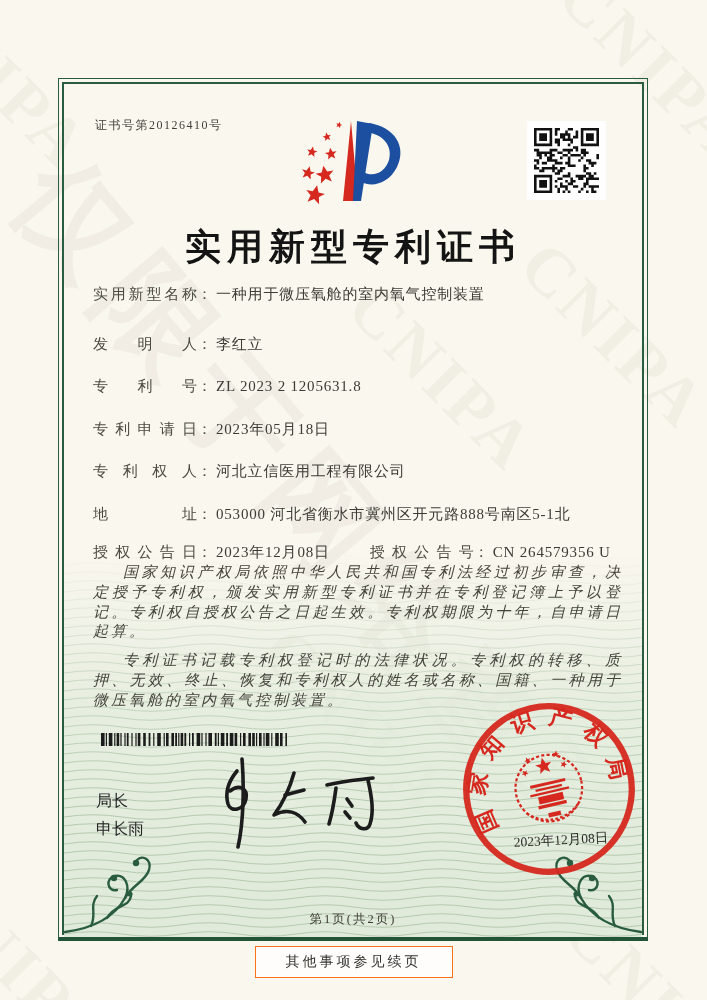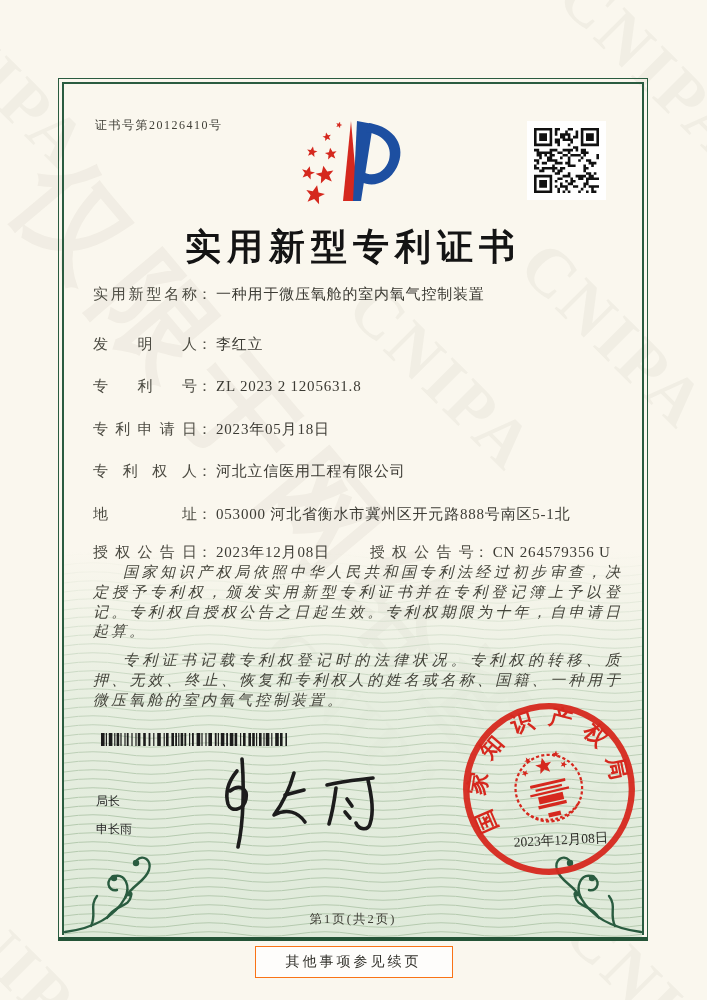--- a/index.html
+++ b/index.html
@@ -33,21 +33,21 @@
   .field-row{display:flex;align-items:baseline;position:absolute;left:0;font-size:15px;color:#45443c;}
   .field-label{display:flex;justify-content:space-between;width:104px;flex:none;color:#4c4b42;}
   .field-colon{flex:none;margin-right:4px;color:#4c4b42;}
   .field-value{letter-spacing:0.8px;color:#3c3b34;}
   .pair2{display:flex;align-items:baseline;margin-left:40px;}
   .paras{position:absolute;left:34px;top:484px;width:530px;z-index:2;}
   .paras p{margin:0 0 9px 0;font-size:15px;line-height:19.8px;letter-spacing:3px;
            text-indent:2em;text-align:justify;font-style:italic;color:#44443b;}
   .barcode{position:absolute;left:42px;top:654px;z-index:2;line-height:0;}
   .signer{position:absolute;left:37px;top:708px;z-index:2;font-family:"Liberation Sans",sans-serif;
-          font-size:12px;color:#242424;line-height:28px;}
+          font-size:16px;color:#242424;line-height:28px;}
   .signature{position:absolute;left:140px;top:672px;width:200px;height:100px;z-index:2;}
   .seal{position:absolute;left:400px;top:620px;width:180px;height:180px;z-index:3;}
   .page-num{position:absolute;left:0;top:832px;width:100%;text-align:center;
             font-size:12.5px;letter-spacing:2px;color:#3d3c34;z-index:2;}
   .footer-box{position:absolute;left:50%;top:946px;transform:translateX(-50%);z-index:2;
             border:1px solid #f97316;background:rgba(255,255,255,0.75);
             padding:6px 30px;font-size:14px;letter-spacing:3px;color:#33322c;}
 </style>
 </head>
 <body>

